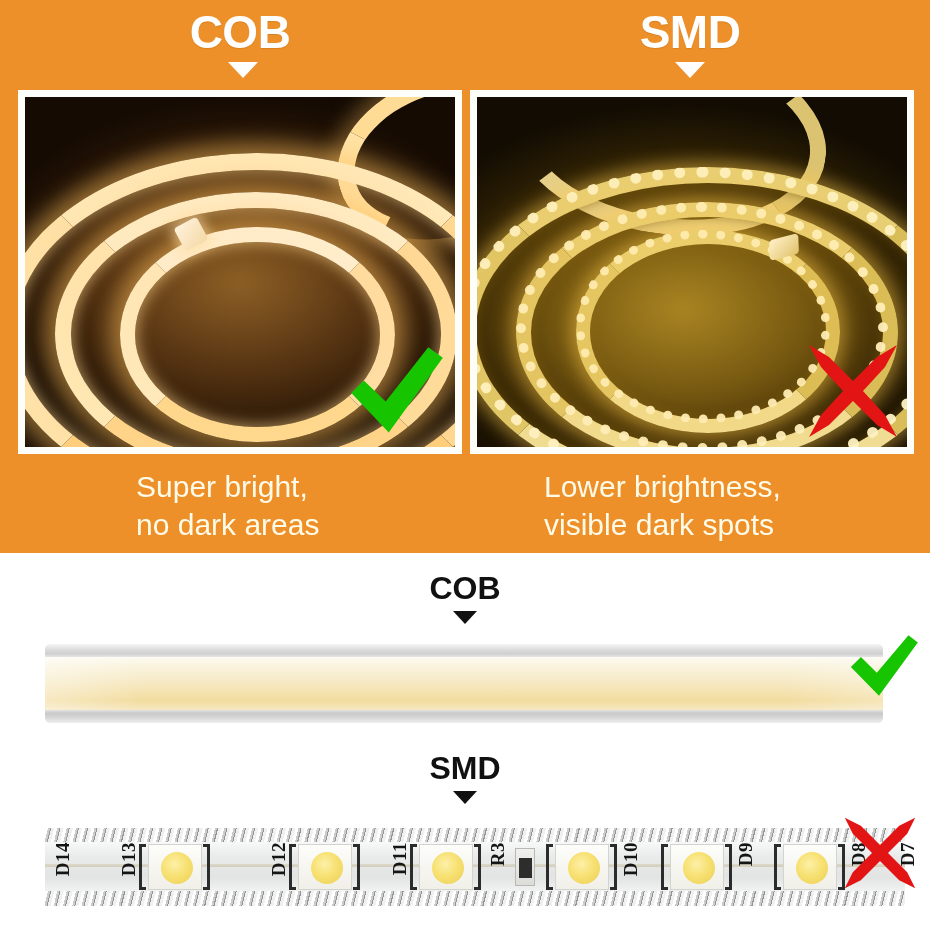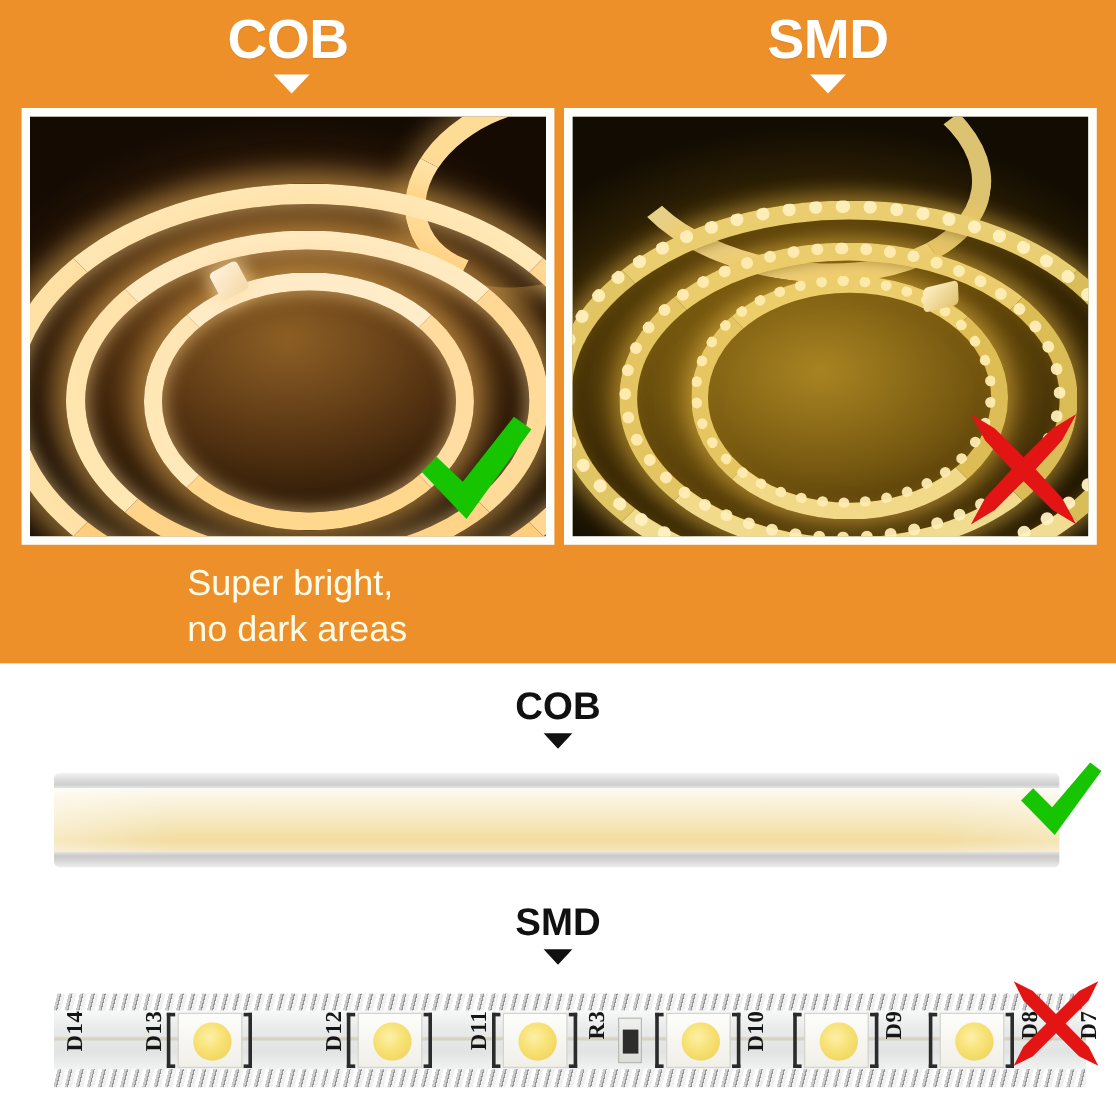--- a/index.html
+++ b/index.html
@@ -182,21 +182,20 @@
   .mark-check-photo { right: 6px;  bottom: 4px;  width: 108px; height: 104px; }
   .mark-cross-photo { right: 4px;  bottom: 6px;  width: 100px; height: 100px; }
 
   .caption {
     position: absolute;
     color: #fffbe9;
     font-size: 30px;
     line-height: 38px;
     font-weight: 400;
     white-space: pre-line;
-    margin-left: 20px;
   }
   .cap-cob { left: 136px; top: 468px; }
   .cap-smd { left: 544px; top: 468px; }
 
   
   .white-section {
     position: absolute;
     left: 0; top: 553px;
     width: 930px; height: 377px;
     background: #ffffff;
@@ -395,20 +394,22 @@
       <div class="mark mark-cross-photo">
         <svg viewBox="0 0 100 100" width="100%" height="100%" aria-hidden="true">
           <path d="M6 4 L26 16 L50 40 L74 16 L94 4 L82 26 L60 50 L82 74 L94 96 L74 84 L50 60 L26 84 L6 96 L18 74 L40 50 L18 26 Z" fill="#e21414"></path>
         </svg>
       </div>
     </div>
   </div>
 
   <div class="caption cap-cob">Super bright,
 no dark areas</div>
+  <div class="caption cap-smd">Lower brightness,
+visible dark spots</div>
 </div>
 
 <div class="white-section">
 
   <div class="mid-label mid-cob">COB</div>
   <div class="tri-down-dark tri-cob-mid"></div>
 
   <div class="cob-strip">
     <div class="edge-top"></div>
     <div class="core"></div>

